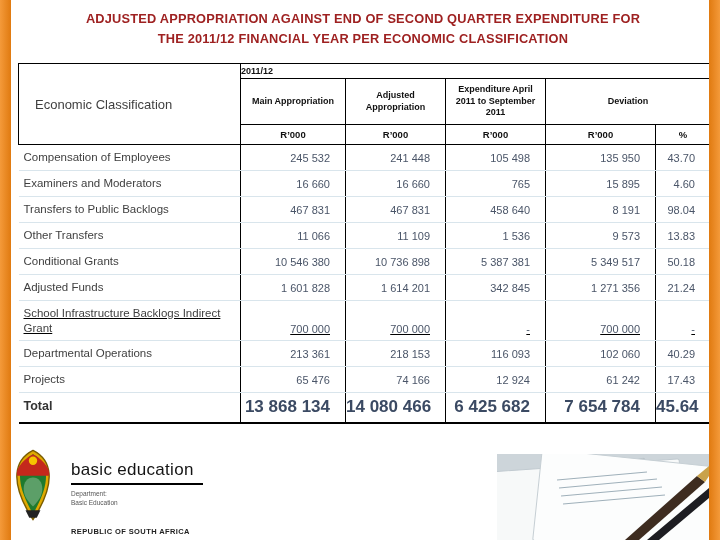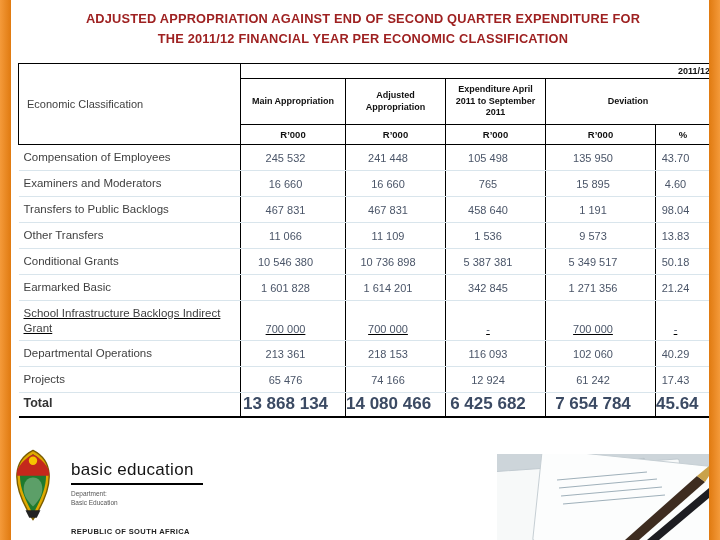--- a/index.html
+++ b/index.html
@@ -15,33 +15,33 @@
     color:#9e2121; font-weight:bold; font-size:12.8px; line-height:1.6; letter-spacing:0.2px; }
 
   table.tbl { position:absolute; left:18px; top:63px; width:692px; border-collapse:collapse; table-layout:fixed; }
   .tbl td, .tbl th { padding:0; }
 
   tr.year-row  { height:15px; }
   tr.head-row  { height:46px; }
   tr.unit-row  { height:20px; }
   tr.data-row  { height:26px; }
   tr.tall-row  { height:40px;text-decoration:underline; }
-  tr.total-row { height:24px; }
-
-  td.corner { border:1.2px solid #000; font-size:11px; color:#3f3f3f; padding-left:8px;
+  tr.total-row { height:30px; }
+
+  td.corner { border:1.2px solid #000; font-size:13px; color:#3f3f3f; padding-left:16px;
     vertical-align:middle; background:#fff;margin-left:8px; }
-  td.year { border:1px solid #000; font-weight:bold; font-size:9px; text-align:right; color:#111; }
+  td.year { border:1px solid #000; font-weight:bold; font-size:9px; text-align:left; color:#111; }
   th.head { border:1px solid #000; font-weight:bold; font-size:9px; line-height:1.3; text-align:center;
     vertical-align:middle; padding:1px 4px; color:#111; }
   th.unit { border:1px solid #000; font-weight:bold; font-size:9.5px; text-align:center; color:#111; }
 
   td.lbl { font-size:11.5px; color:#3f3f3f; padding-left:5px; vertical-align:middle; line-height:1.25;
     border-bottom:1px solid #d9e5ec; }
   td.num { border-left:1px solid #000; border-right:1px solid #000; border-bottom:1px solid #d9e5ec;
-    font-size:11px; color:#4a5568; text-align:center; padding-right:15px; white-space:nowrap;
+    font-size:11px; color:#4a5568; text-align:right; padding-right:15px; white-space:nowrap;
     vertical-align:middle; }
   tr.tall-row td.num { vertical-align:bottom; padding-bottom:5px; }
 
   tr.total-row td { border-top:1.5px solid #000; border-bottom:2px solid #000; font-weight:bold; }
   tr.total-row td.lbl { font-size:12.5px; color:#333; }
   tr.total-row td.num { font-size:17px; color:#3b4a63; }
 
   .footer { position:absolute; left:5px; bottom:4px; display:flex; align-items:flex-start; gap:10px; z-index:2; }
   .arms { width:56px; height:74px; }
   .brand-block { padding-top:12px; }
@@ -107,41 +107,41 @@
         <td class="num">16 660</td>
         <td class="num">765</td>
         <td class="num">15 895</td>
         <td class="num">4.60</td>
       </tr>
       <tr class="data-row">
         <td class="lbl">Transfers to Public Backlogs</td>
         <td class="num">467 831</td>
         <td class="num">467 831</td>
         <td class="num">458 640</td>
-        <td class="num">1 191</td>
+        <td class="num">8 191</td>
         <td class="num">98.04</td>
       </tr>
       <tr class="data-row">
         <td class="lbl">Other Transfers</td>
         <td class="num">11 066</td>
         <td class="num">11 109</td>
         <td class="num">1 536</td>
         <td class="num">9 573</td>
         <td class="num">13.83</td>
       </tr>
       <tr class="data-row">
         <td class="lbl">Conditional Grants</td>
         <td class="num">10 546 380</td>
         <td class="num">10 736 898</td>
         <td class="num">5 387 381</td>
         <td class="num">5 349 517</td>
         <td class="num">50.18</td>
       </tr>
       <tr class="data-row">
-        <td class="lbl">Earmarked Basic</td>
+        <td class="lbl">Adjusted Funds</td>
         <td class="num">1 601 828</td>
         <td class="num">1 614 201</td>
         <td class="num">342 845</td>
         <td class="num">1 271 356</td>
         <td class="num">21.24</td>
       </tr>
       <tr class="data-row tall-row">
         <td class="lbl">School Infrastructure Backlogs Indirect Grant</td>
         <td class="num">700 000</td>
         <td class="num">700 000</td>

